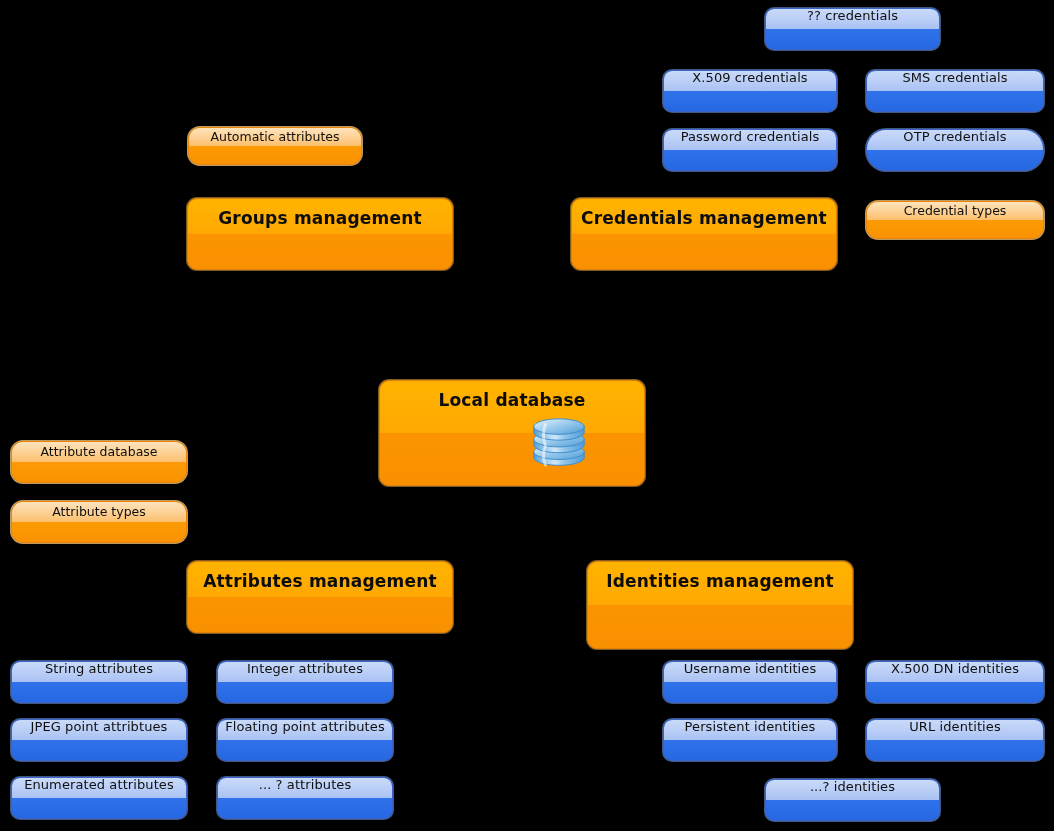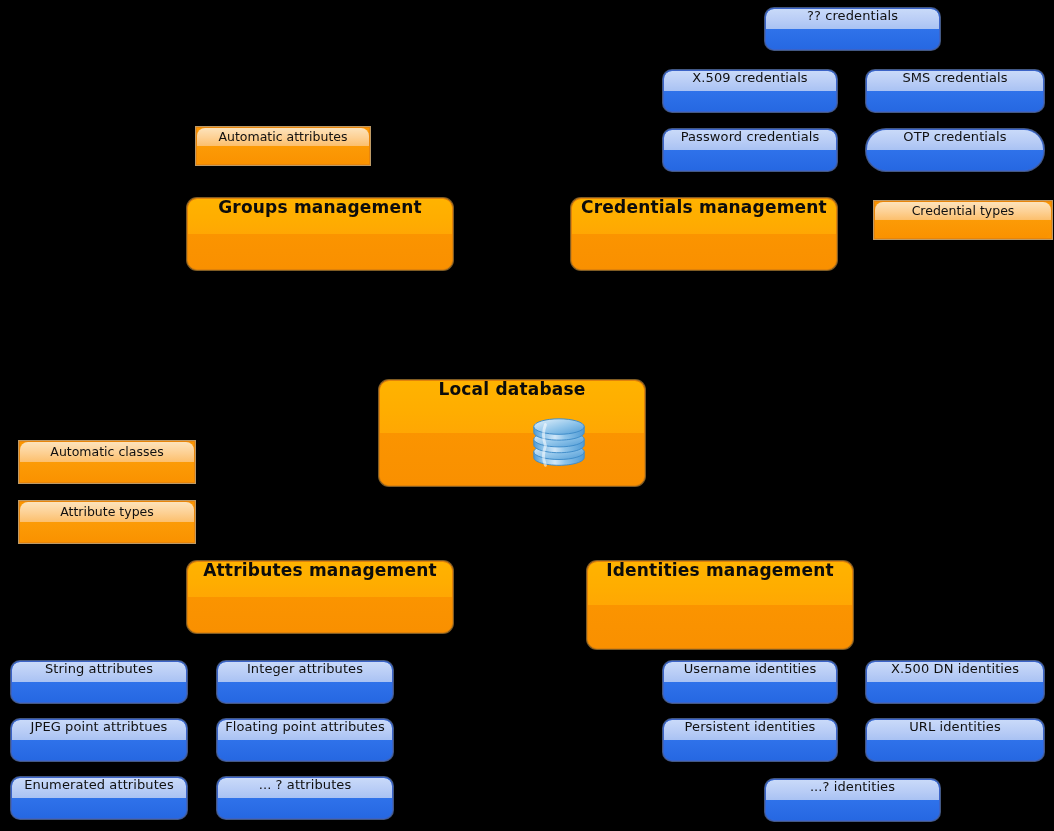--- a/index.html
+++ b/index.html
@@ -63,25 +63,24 @@
     color: #101010;
     font-size: 13px;
     line-height: 1;
     white-space: nowrap;
     letter-spacing: 0.1px;
   }
 
   
   .node.orange-sm {
     border: 1px solid #e8850a;
-    border-radius: 0;
+    border-radius: 12px;
     background: #fb9500;
     box-shadow: 0 0 0 1px rgba(253,205,135,0.75),
                 0 2px 3px rgba(0,0,0,0.55);
-    margin-left: 8px;
   }
   .node.orange-sm .head {
     position: absolute;
     left: 0; right: 0; top: 0;
     height: 50%;
     background: linear-gradient(to bottom, #fde3bb 0%, #fdd093 55%, #fcbf6c 100%);
     border-top-left-radius: 8px;
     border-top-right-radius: 8px;
     display: flex;
     align-items: center;
@@ -113,20 +112,21 @@
   .node.orange-lg .head {
     position: absolute;
     left: 0; right: 0; top: 0;
     height: 50%;
     background: linear-gradient(to bottom, #ffb300 0%, #ffad00 60%, #ffa703 100%);
     border-top-left-radius: 9px;
     border-top-right-radius: 9px;
     display: flex;
     align-items: flex-start;
     justify-content: center;
+    padding-top: 11px;
     box-sizing: border-box;
   }
   .node.orange-lg .body {
     position: absolute;
     left: 0; right: 0; bottom: 0;
     height: 50%;
     background: linear-gradient(to bottom, #fb9400 0%, #f99000 100%);
     border-bottom-left-radius: 9px;
     border-bottom-right-radius: 9px;
   }
@@ -190,21 +190,21 @@
       <div class="body"></div>
     </div>
     <div class="node orange-sm" style="left: 866px; top: 201px; width: 178px; height: 38px;">
       <div class="head">
         <span class="label">Credential types</span>
       </div>
       <div class="body"></div>
     </div>
     <div class="node orange-sm" style="left: 11px; top: 441px; width: 176px; height: 42px;">
       <div class="head">
-        <span class="label">Automatic classes</span>
+        <span class="label">Attribute database</span>
       </div>
       <div class="body"></div>
     </div>
     <div class="node orange-sm" style="left: 11px; top: 501px; width: 176px; height: 42px;">
       <div class="head">
         <span class="label">Attribute types</span>
       </div>
       <div class="body"></div>
     </div>
     <div class="node orange-lg" style="left: 187px; top: 198px; width: 266px; height: 72px;">

